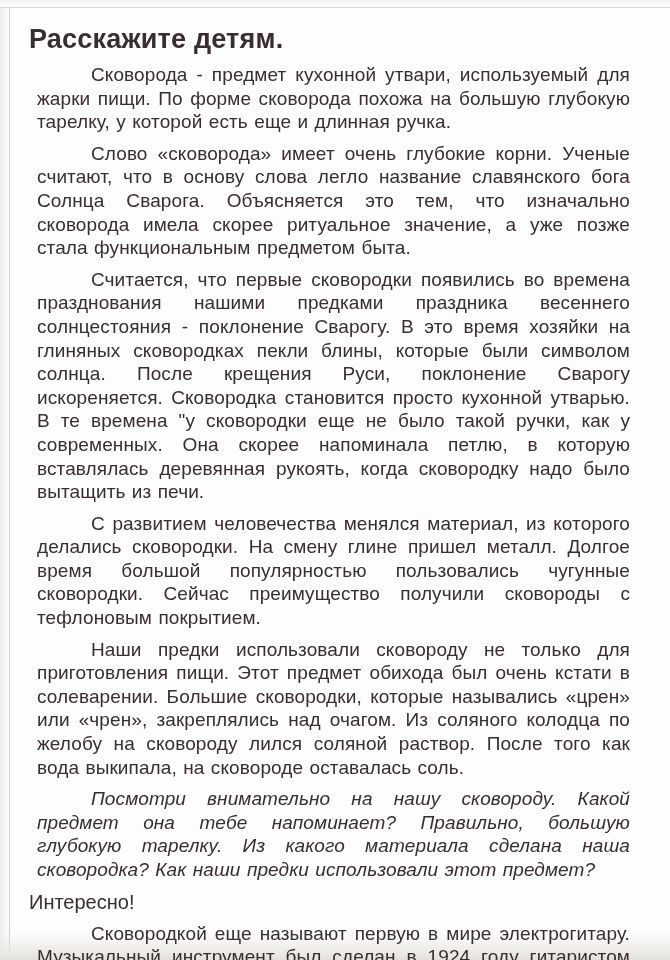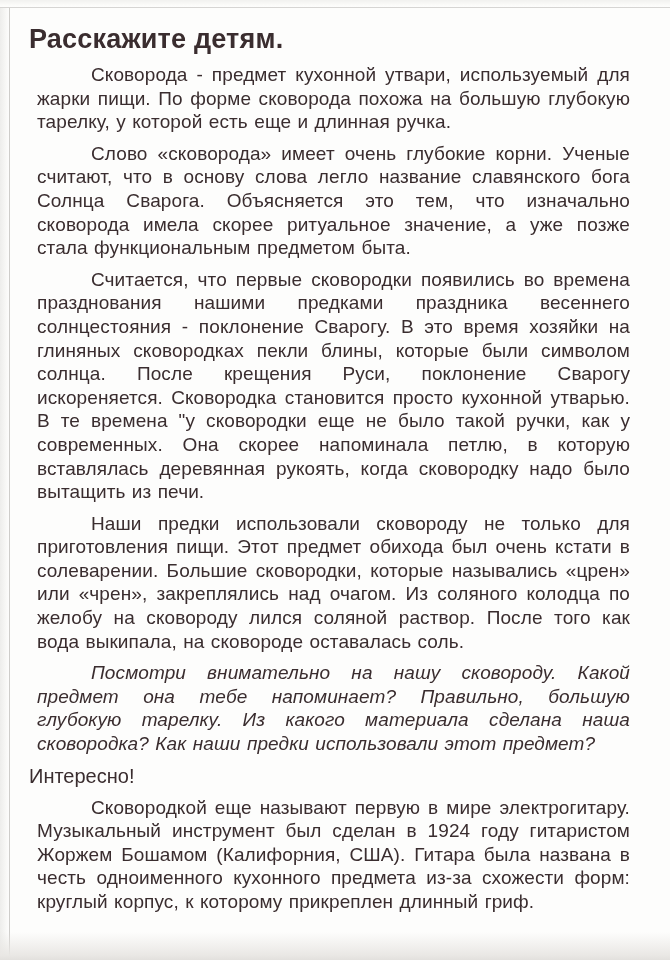--- a/index.html
+++ b/index.html
@@ -94,20 +94,21 @@
   <article class="content">
 
     <h1 class="doc-title">Расскажите детям.</h1>
 
     <p class="para">Сковорода - предмет кухонной утвари, используемый для жарки пищи. По форме сковорода похожа на большую глубокую тарелку, у которой есть еще и длинная ручка.</p>
 
     <p class="para">Слово «сковорода» имеет очень глубокие корни. Ученые считают, что в основу слова легло название славянского бога Солнца Сварога. Объясняется это тем, что изначально сковорода имела скорее ритуальное значение, а уже позже стала функциональным предметом быта.</p>
 
     <p class="para">Считается, что первые сковородки появились во времена празднования нашими предками праздника весеннего солнцестояния - поклонение Сварогу. В это время хозяйки на глиняных сковородках пекли блины, которые были символом солнца. После крещения Руси, поклонение Сварогу искореняется. Сковородка становится просто кухонной утварью. В те времена "у сковородки еще не было такой ручки, как у современных. Она скорее напоминала петлю, в которую вставлялась деревянная рукоять, когда сковородку надо было вытащить из печи.</p>
 
+    <p class="para">С развитием человечества менялся материал, из которого делались сковородки. На смену глине пришел металл. Долгое время большой популярностью пользовались чугунные сковородки. Сейчас преимущество получили сковороды с тефлоновым покрытием.</p>
 
     <p class="para">Наши предки использовали сковороду не только для приготовления пищи. Этот предмет обихода был очень кстати в солеварении. Большие сковородки, которые назывались «црен» или «чрен», закреплялись над очагом. Из соляного колодца по желобу на сковороду лился соляной раствор. После того как вода выкипала, на сковороде оставалась соль.</p>
 
     <p class="para italic">Посмотри внимательно на нашу сковороду. Какой предмет она тебе напоминает? Правильно, большую глубокую тарелку. Из какого материала сделана наша сковородка? Как наши предки использовали этот предмет?</p>
 
     <h2 class="interesting-heading">Интересно!</h2>
 
     <p class="para">Сковородкой еще называют первую в мире электрогитару. Музыкальный инструмент был сделан в 1924 году гитаристом Жоржем Бошамом (Калифорния, США). Гитара была названа в честь одноименного кухонного предмета из-за схожести форм: круглый корпус, к которому прикреплен длинный гриф.</p>
 
   </article>

